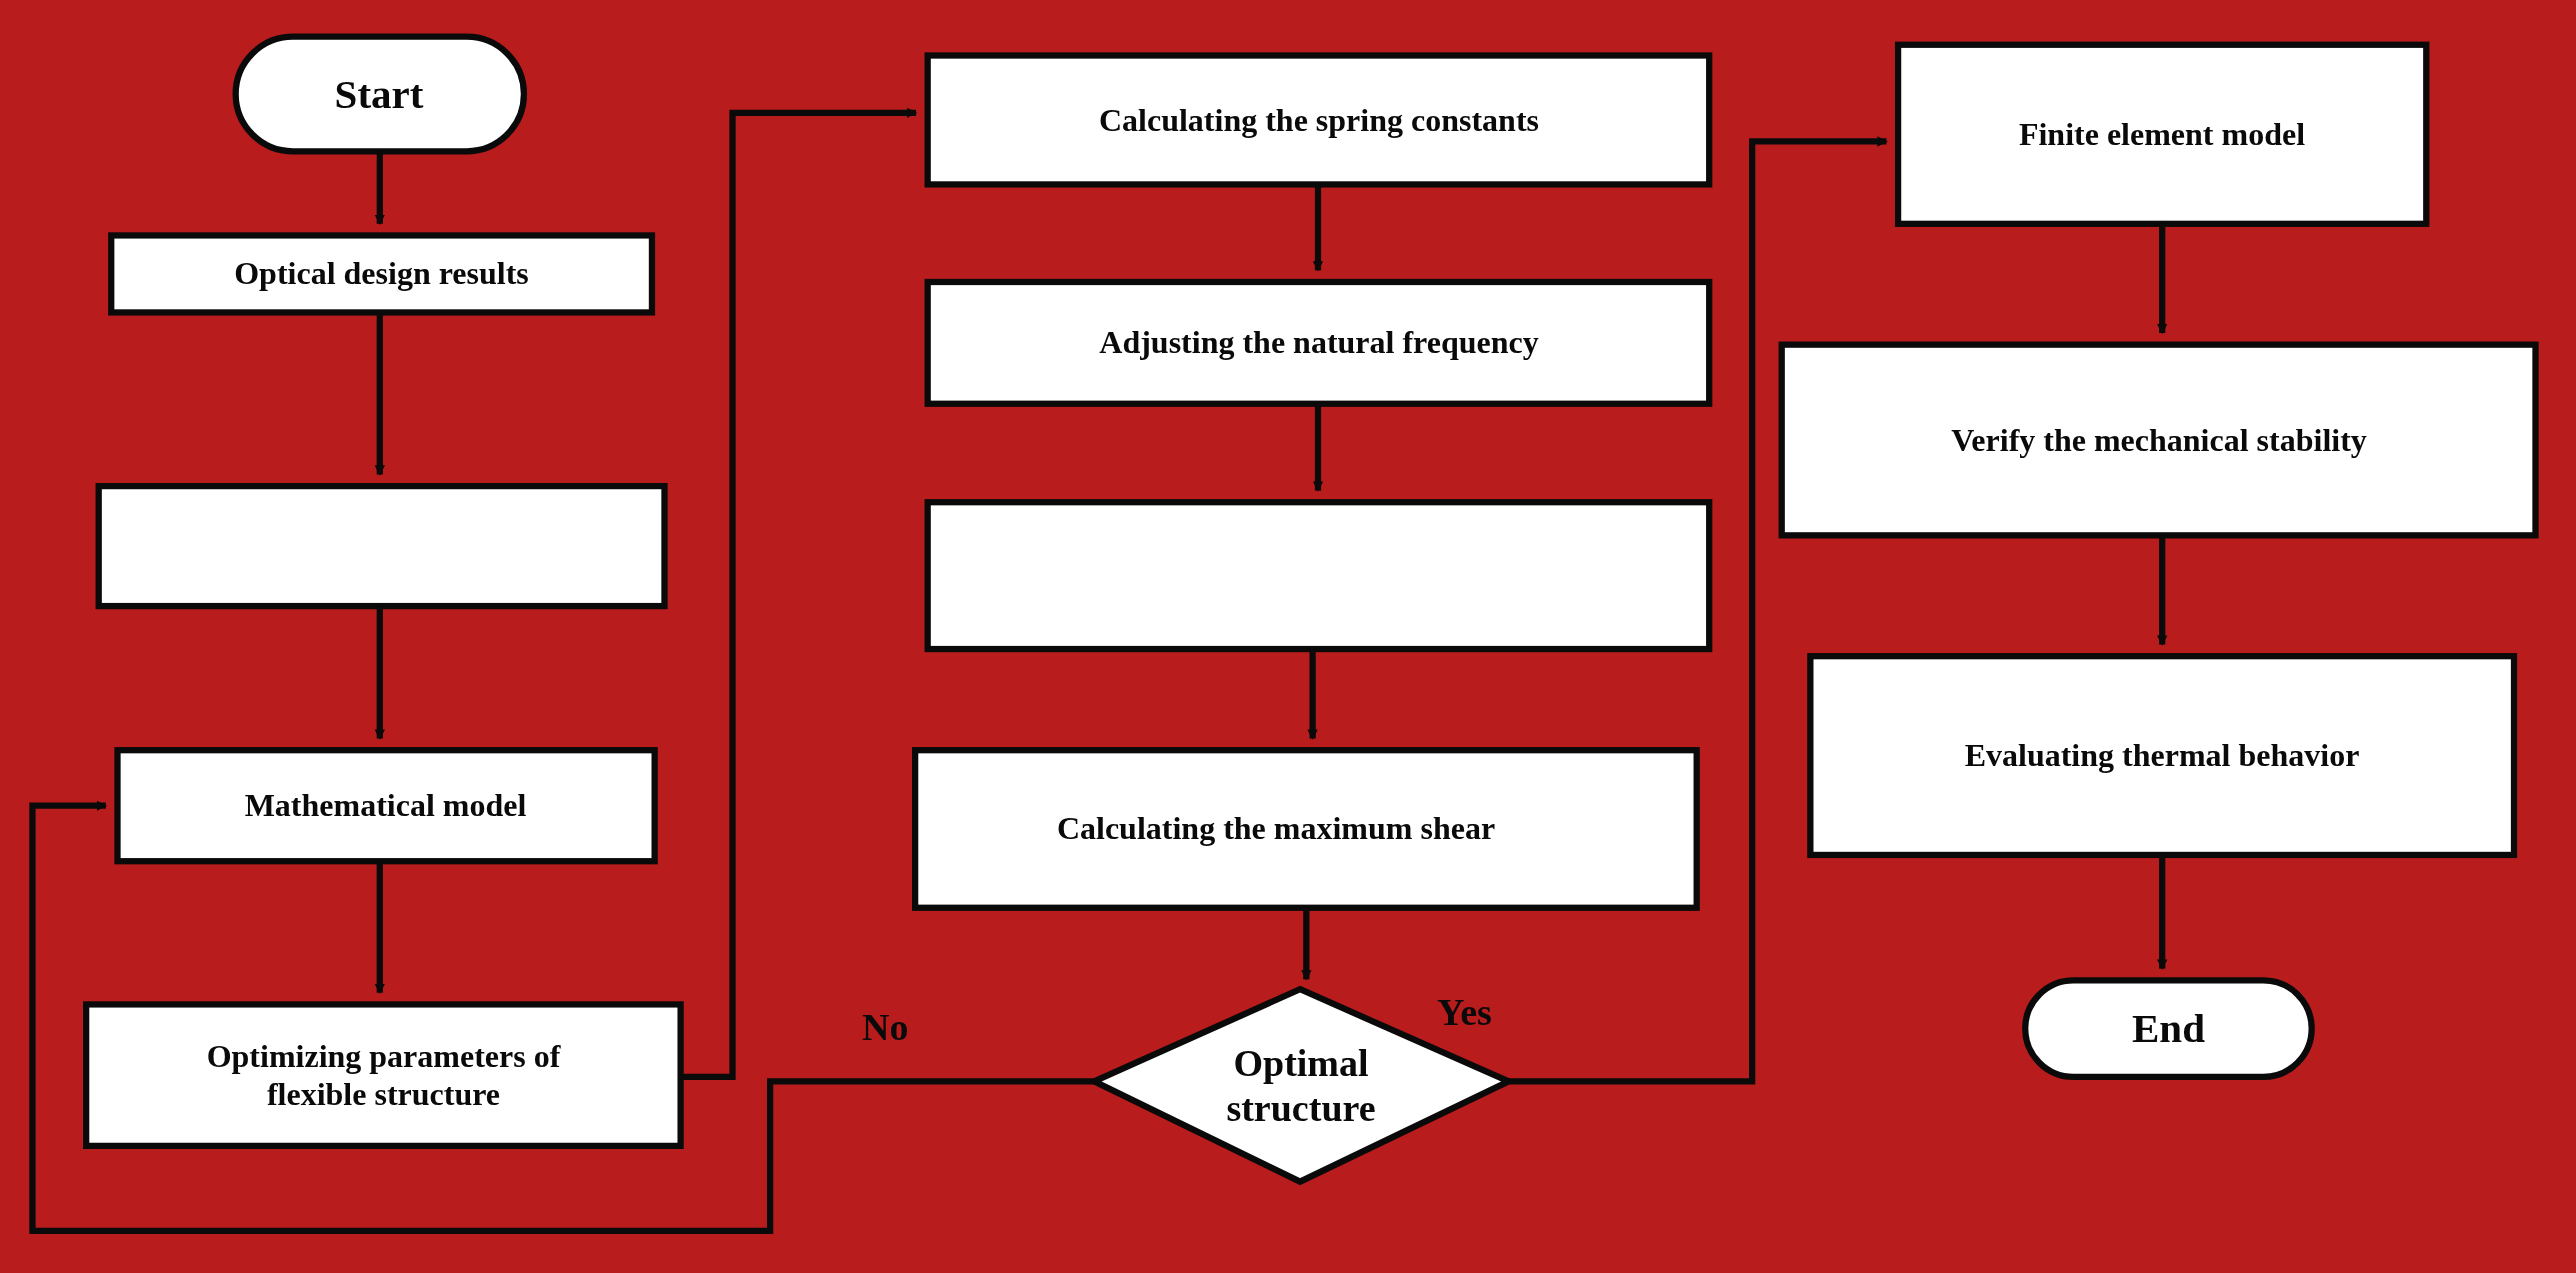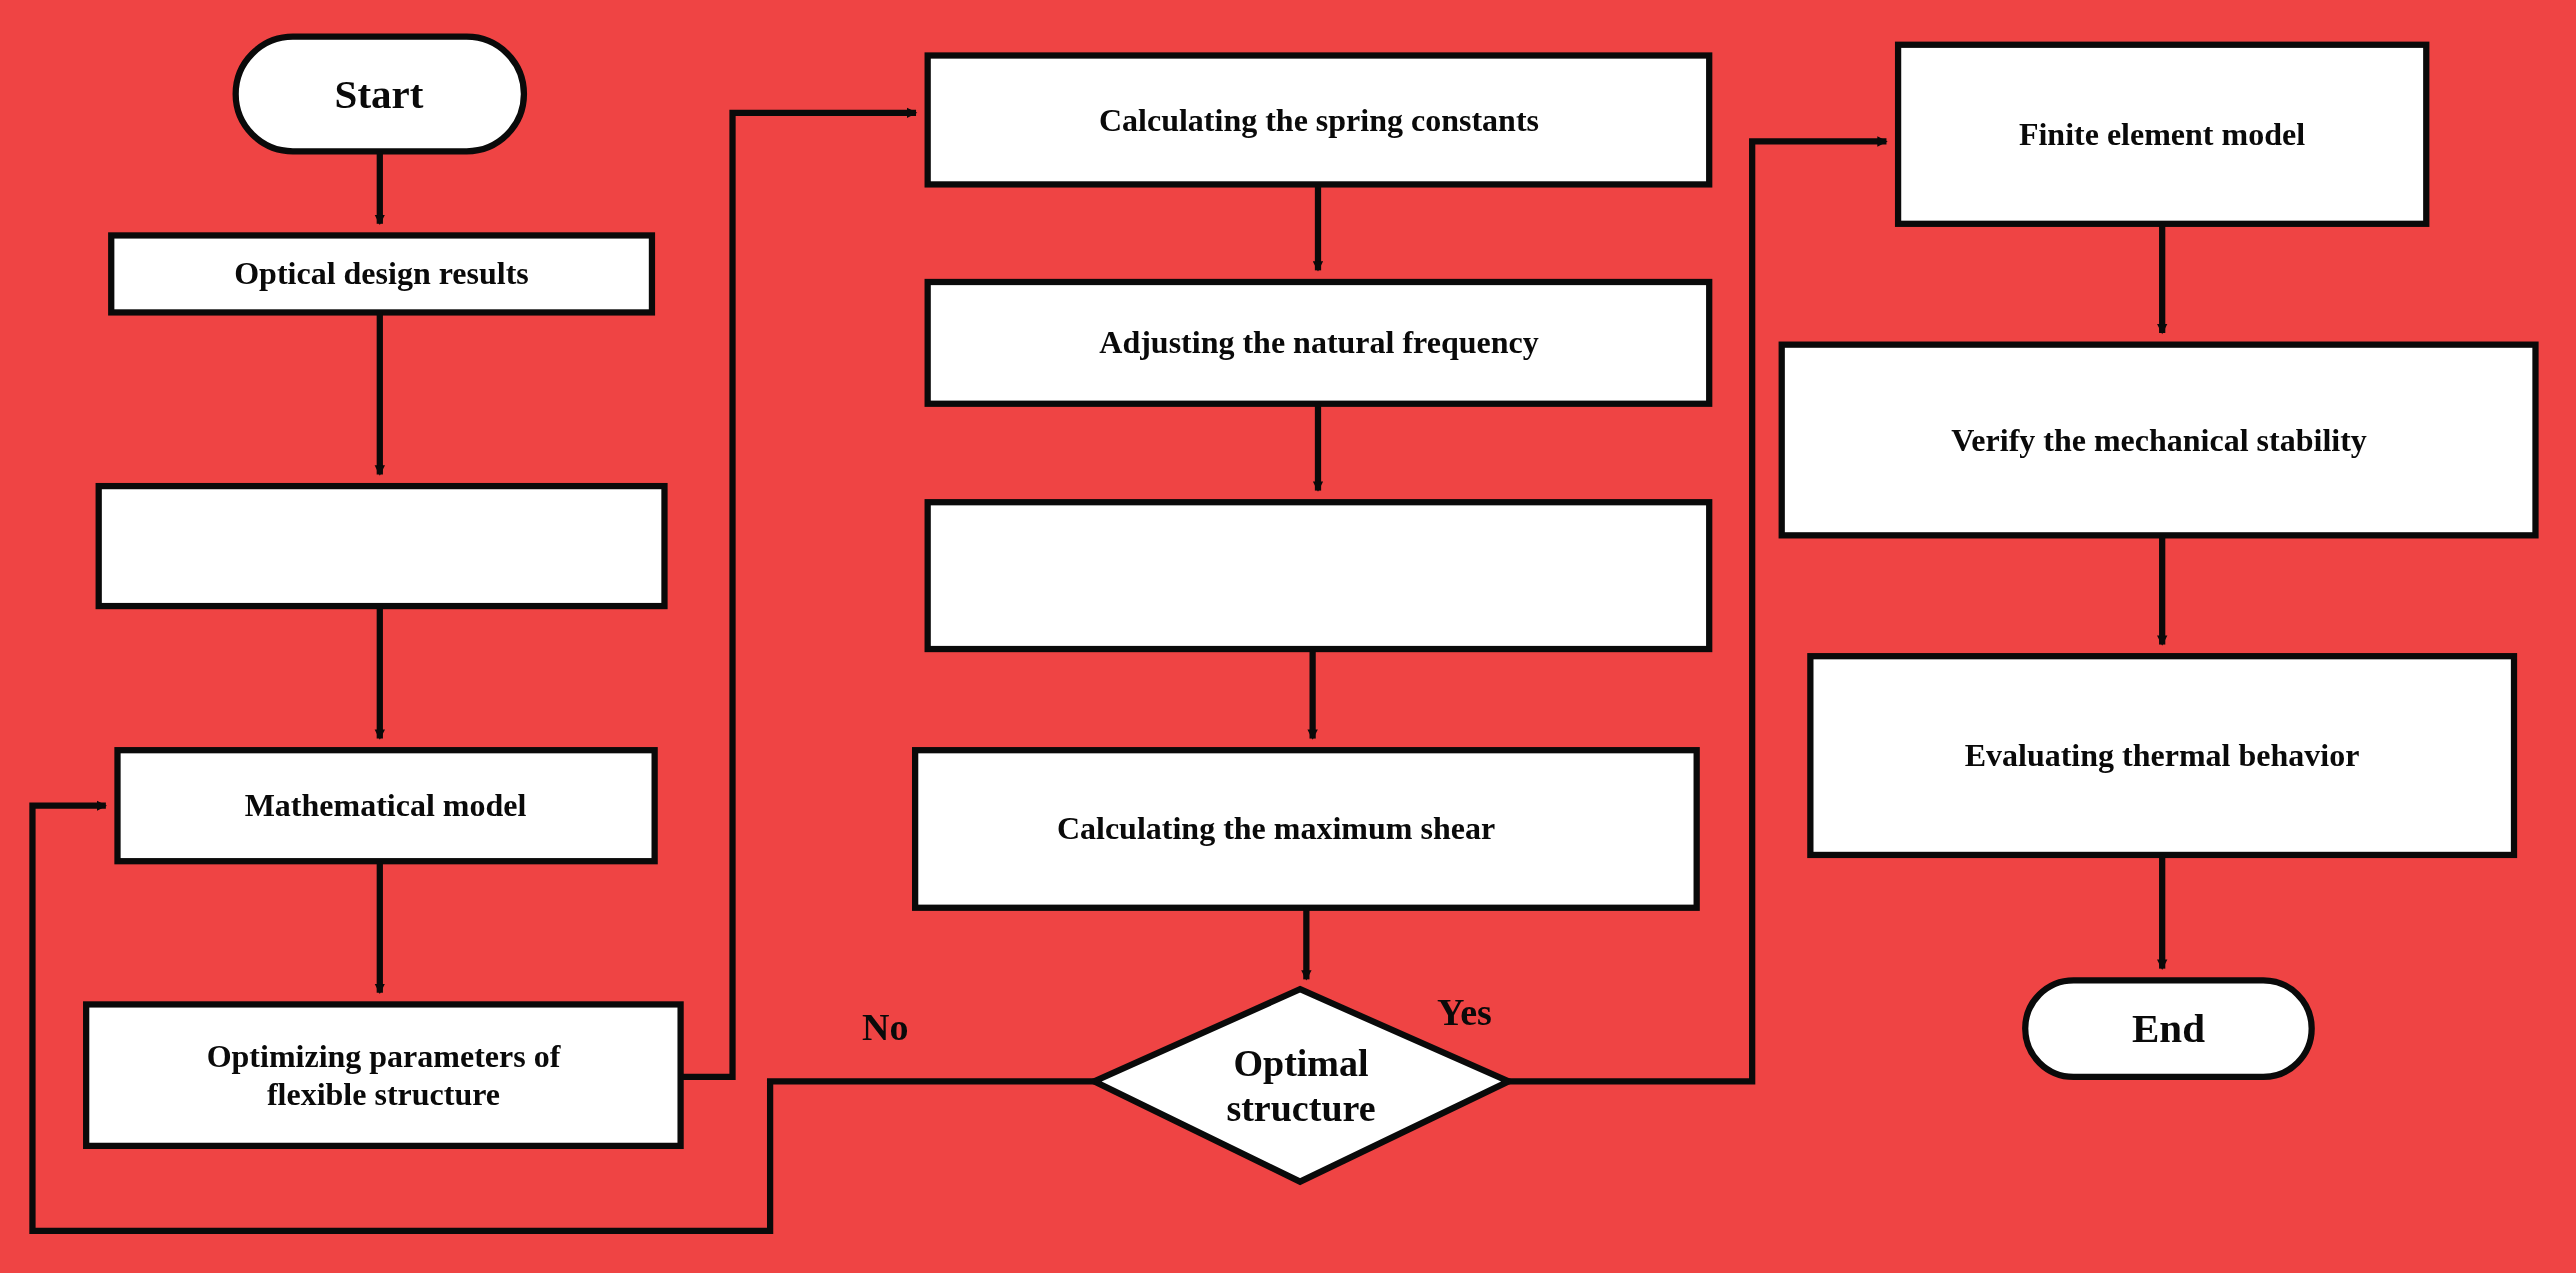--- a/index.html
+++ b/index.html
@@ -1,20 +1,20 @@
 <!DOCTYPE html>
 <html style="font-size:14.3px"><head>
 <meta charset="utf-8">
 <title>Flowchart</title>
 <style>
   html,body{margin:0;padding:0;background:#ffffff;}
   #stage{
     position:relative;
     width:2576px;height:1273px;
-    background:#ef4444;
+    background:#b91c1c;
     overflow:hidden;
     font-family:"Liberation Serif","DejaVu Serif",serif;
   }
   #stage svg{position:absolute;left:0;top:0;width:2576px;height:1273px;}
   .node-label{
     position:absolute;
     display:flex;
     align-items:center;
     justify-content:center;
     text-align:center;

